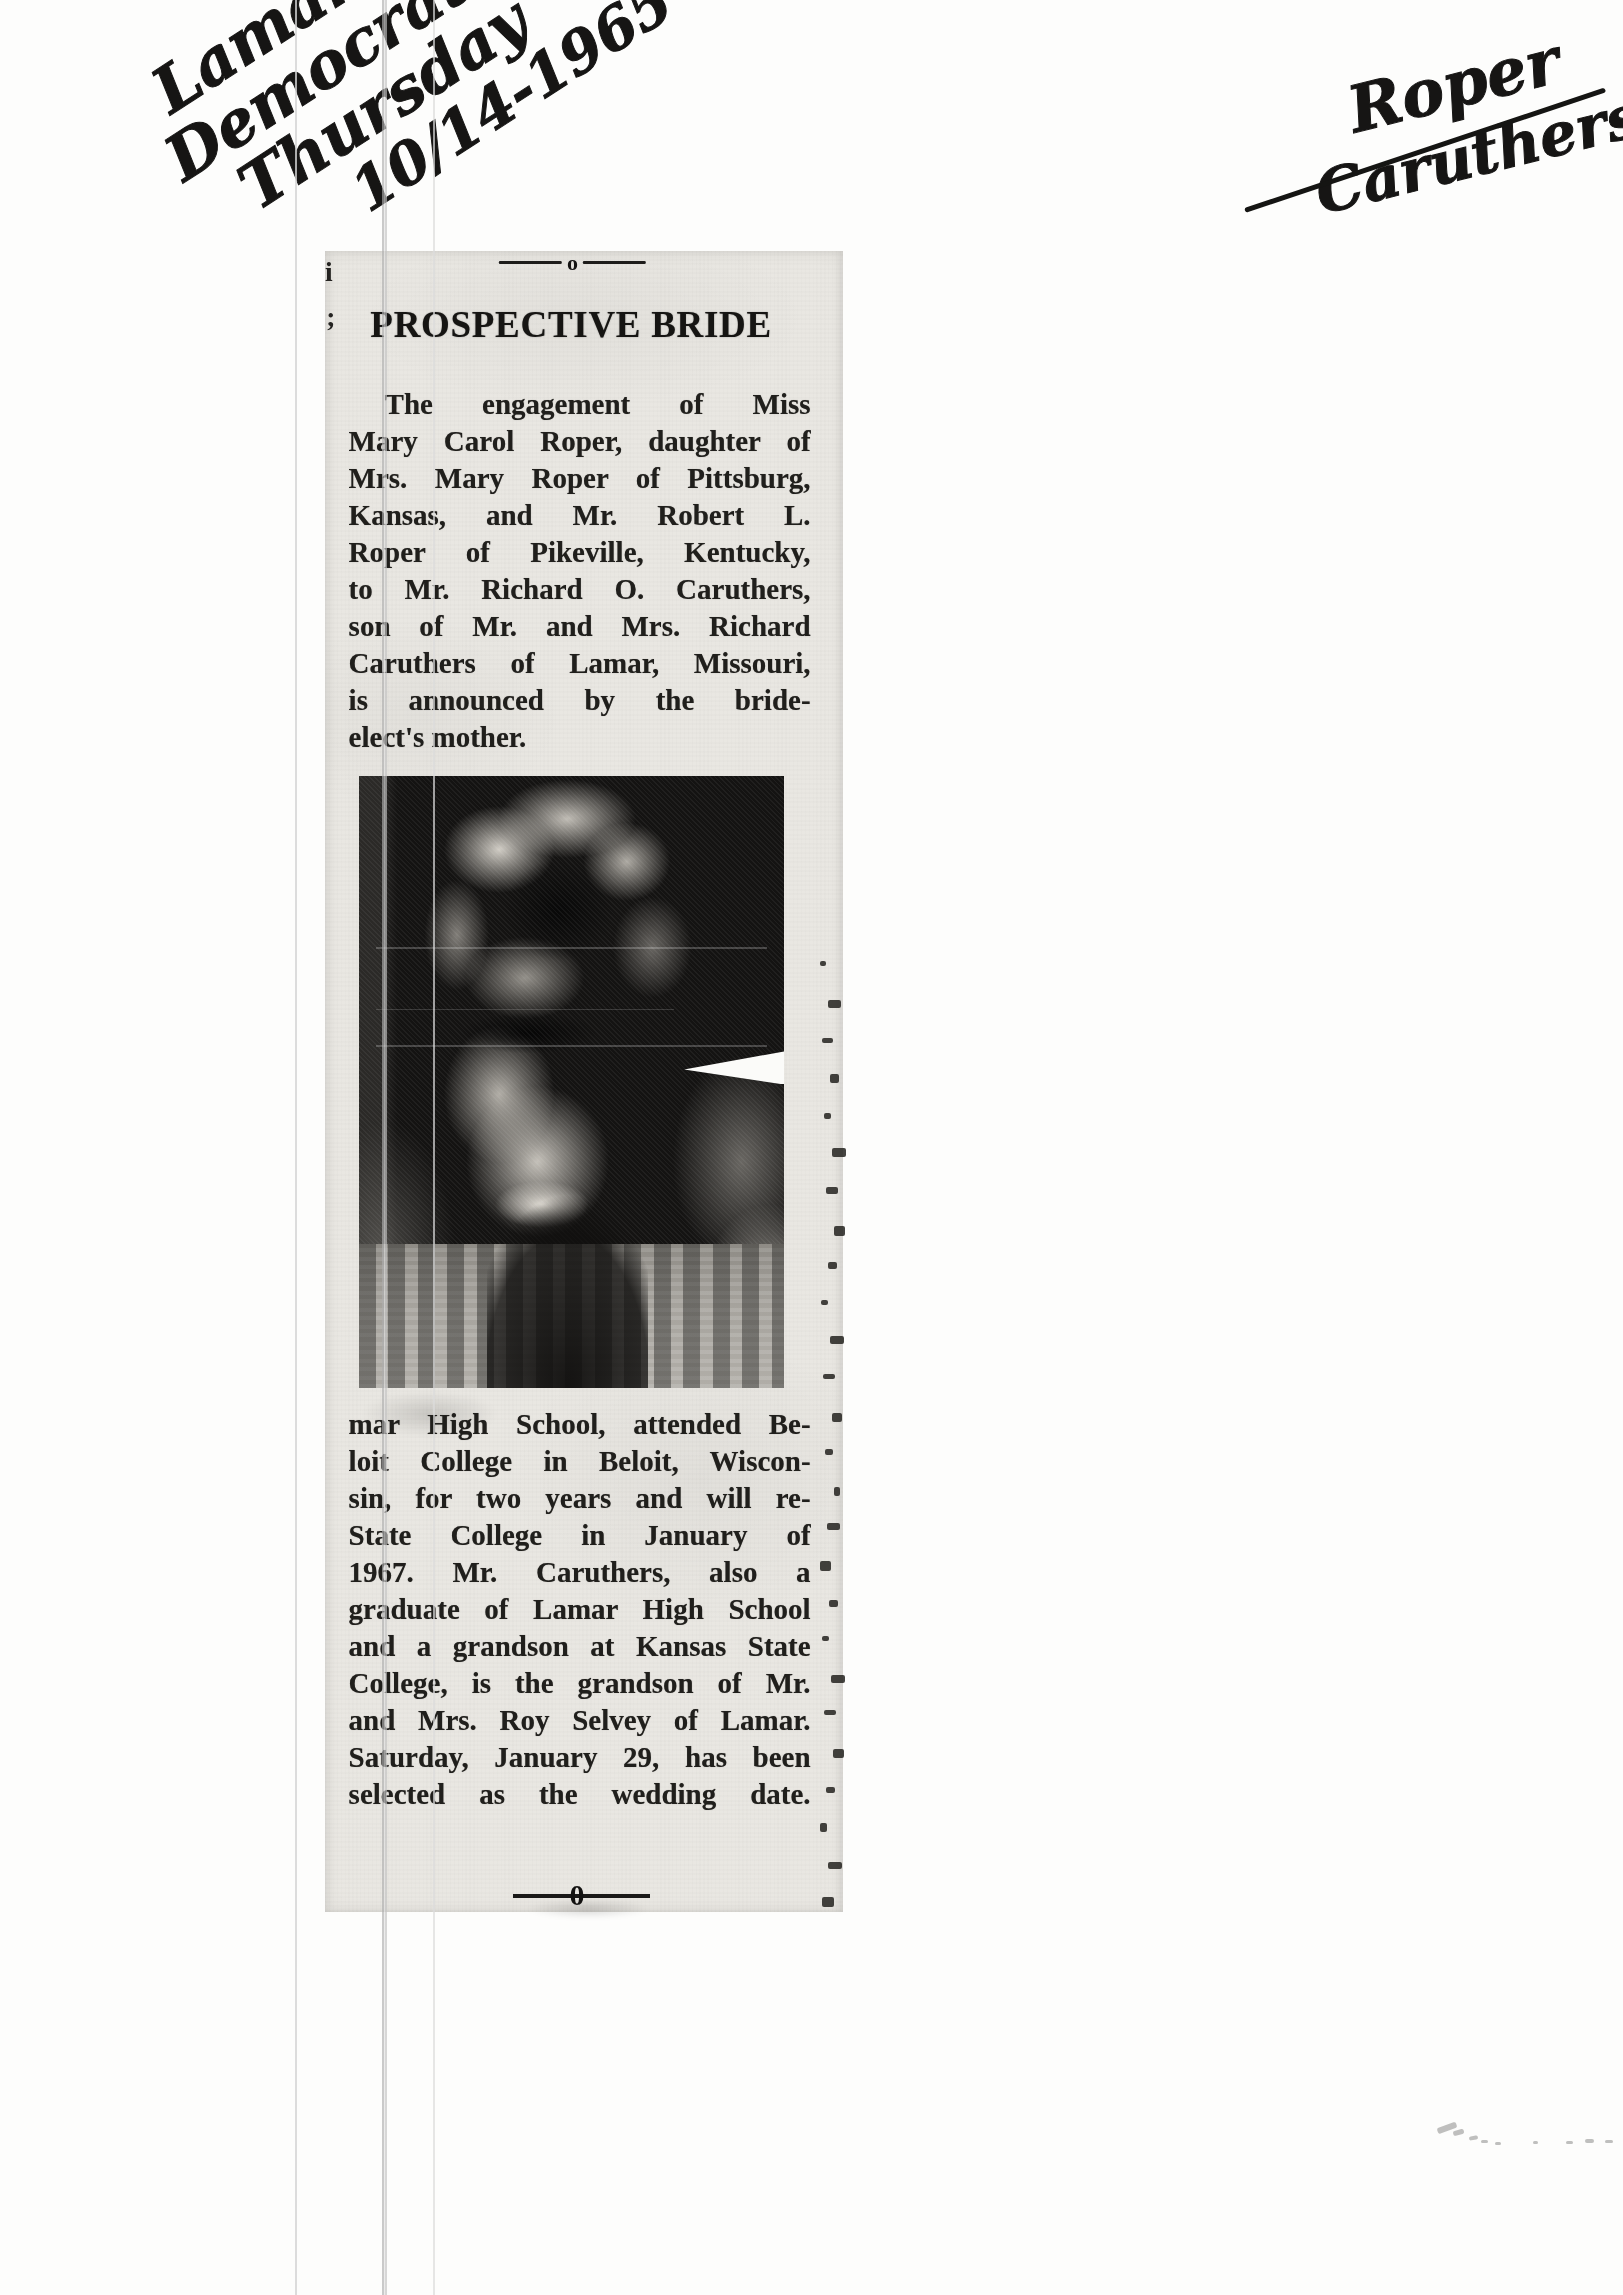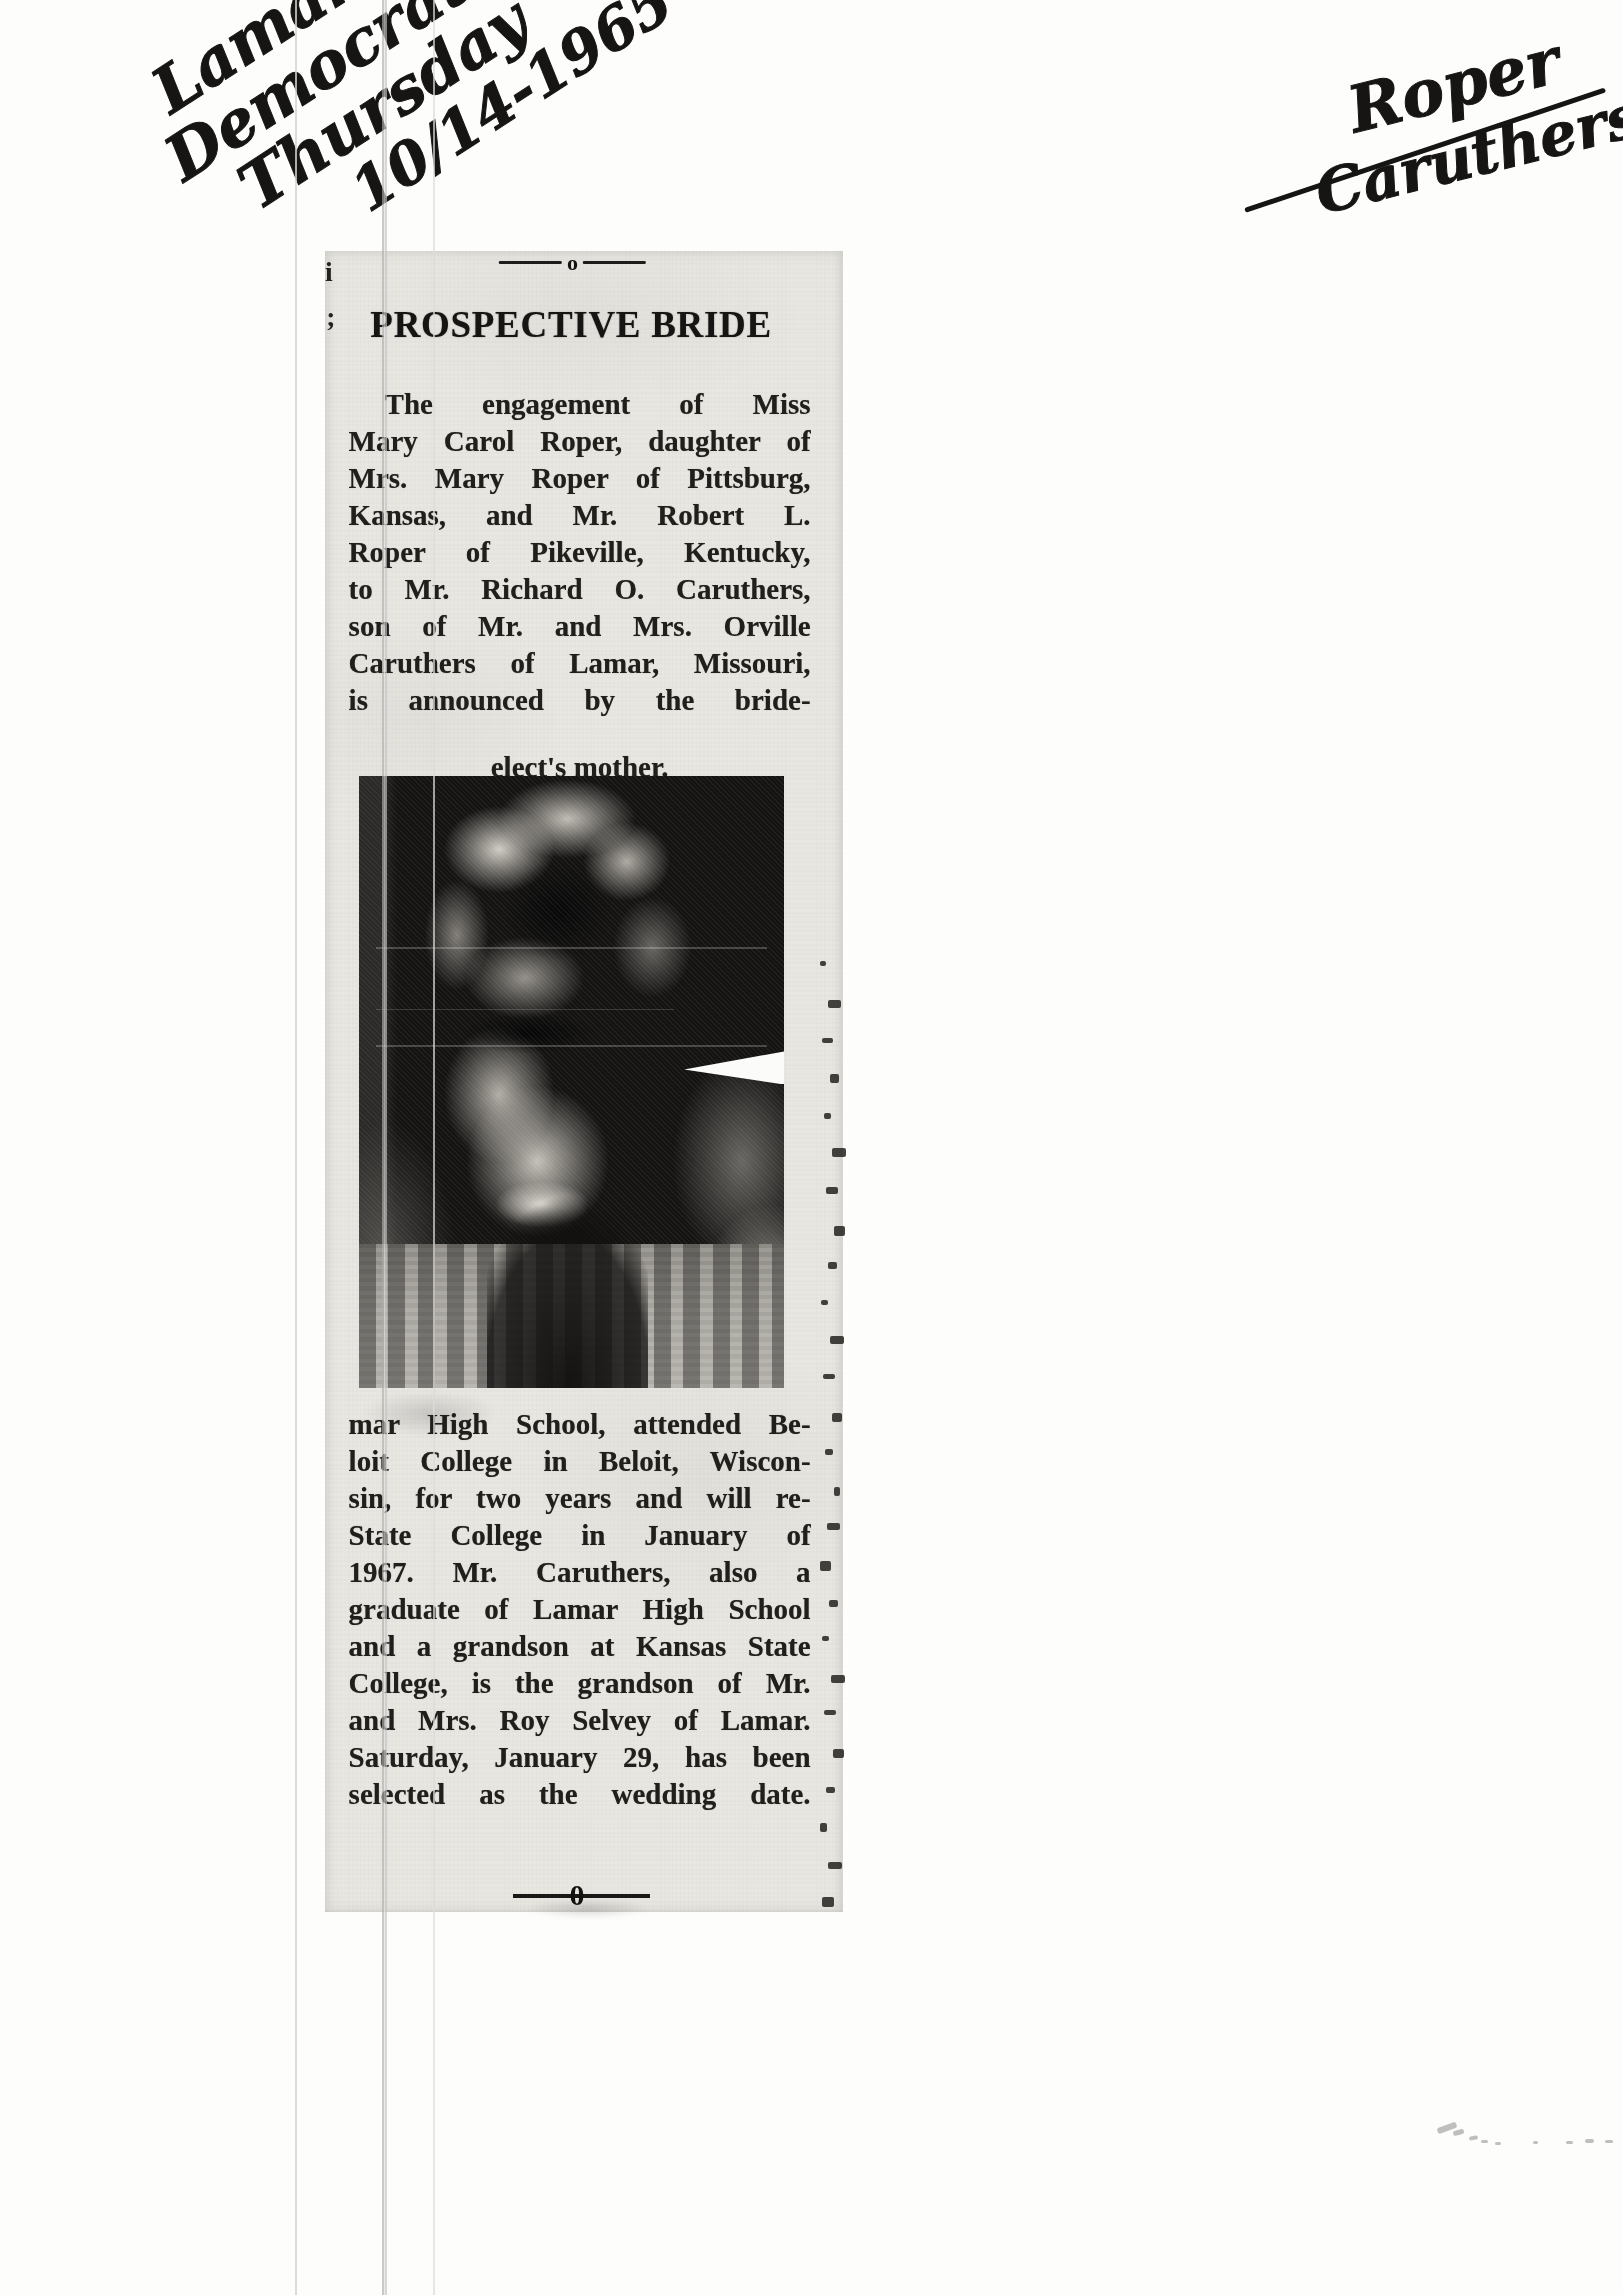--- a/index.html
+++ b/index.html
@@ -49,21 +49,21 @@
 
   .headline{position:absolute;left:23.6px;top:52px;width:466px;text-align:center;
             transform:translateX(-10.5px);
             font-weight:bold;font-size:37px;letter-spacing:0.7px;color:#161513;
             text-shadow:0 0 1.3px rgba(20,20,18,.45);}
 
   .para{position:absolute;left:23.6px;width:462px;font-size:29px;font-weight:bold;color:#201f1c;
         text-shadow:0 0 0.7px rgba(25,24,22,.5);}
   .para .jl{height:37px;line-height:37px;overflow:hidden;text-align:justify;}
   .para .jl::after{content:"";display:inline-block;width:100%;height:0;}
-  .para .jl.flush{text-align:center;margin-top:30px;}
+  .para .jl.flush{text-align:left;}
   .para .jl.flush::after{content:none;}
   .para .jl.ind1{text-indent:36px;}
   .para .jl.ind2{text-indent:19.6px;}
   .para1{top:135px;}
   .para2{top:1155px;}
   .para2 .jl{height:37px;line-height:37px;}
 
   
   .photo{position:absolute;left:34px;top:525px;width:425px;height:612px;background-color:#141312;
          background-image:
@@ -145,21 +145,21 @@
 
     <div class="headline">PROSPECTIVE BRIDE</div>
 
     <div class="para para1">
         <div class="jl ind1">The engagement of Miss</div>
         <div class="jl">Mary Carol Roper, daughter of</div>
         <div class="jl">Mrs. Mary Roper of Pittsburg,</div>
         <div class="jl">Kansas, and Mr. Robert L.</div>
         <div class="jl">Roper of Pikeville, Kentucky,</div>
         <div class="jl">to Mr. Richard O. Caruthers,</div>
-        <div class="jl">son of Mr. and Mrs. Orville</div>
+        <div class="jl">son of Mr. and Mrs. Richard</div>
         <div class="jl">Caruthers of Lamar, Missouri,</div>
         <div class="jl">is announced by the bride-</div>
         <div class="jl flush">elect's mother.</div>
       </div>
 
     <div class="photo" title="Black-and-white halftone newspaper portrait of the bride-elect">
       <div class="scratch s1"></div>
       <div class="scratch s2"></div>
       <div class="scratch s3"></div>
       <div class="photo-shoulders"></div>

